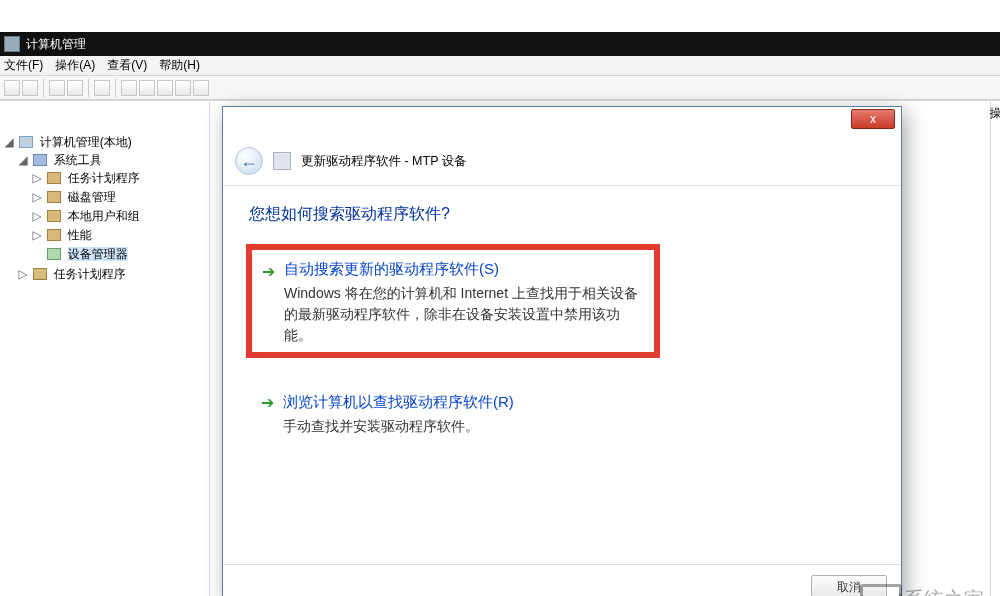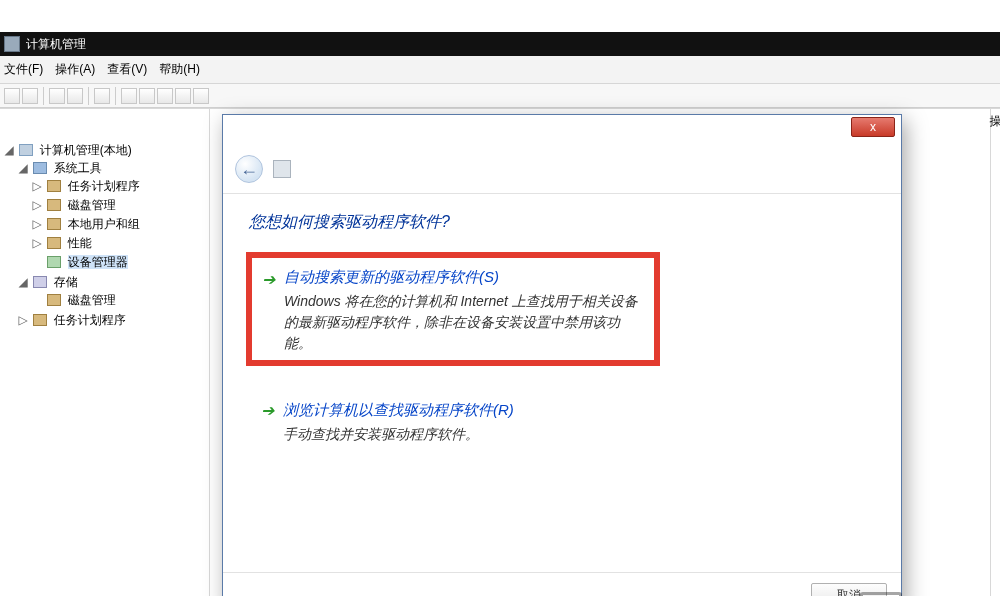--- a/index.html
+++ b/index.html
@@ -24,21 +24,21 @@
     font-size: 12px;
     margin-top: 32px;
   }
   .titlebar .icon {
     width: 16px; height: 16px;
     margin-right: 6px;
     background: #9ab; border: 1px solid #678;
   }
   
   .menubar {
-    height: 28px;
+    height: 20px;
     background: #f3f3f3;
     border-bottom: 1px solid #d6d6d6;
     display: flex;
     align-items: center;
     padding: 0 4px;
     font-size: 12px;
     color: #000;
   }
   .menubar span { margin-right: 12px; }
   
@@ -150,21 +150,21 @@
     background: radial-gradient(circle at 35% 30%, #fff, #d5e4f3 70%);
     display:flex; align-items:center; justify-content:center;
     color:#4a6a9a; font-size:18px;
   }
   .dialog .hdr-icon {
     width: 18px; height: 18px;
     background: #dfe5eb; border:1px solid #aab3bd;
   }
   .dialog .hdr-text { font-size: 12.5px; color:#000; }
   .dialog .hr { height:1px; background:#e2e2e2; margin:0 0 18px 0; }
-  .dialog .body { padding: 0 26px; font-style: italic; }
+  .dialog .body { padding: 0 26px; }
   .dialog .question {
     color: #003399; font-size: 16px; margin-bottom: 22px;
   }
   .option {
     border: 1px solid #d5d5d5;
     padding: 14px 16px 16px 34px;
     margin-bottom: 24px;
     position: relative;
     background:#fff;
   }
@@ -283,32 +283,20 @@
                   <span>性能</span>
                 </li>
                 <li>
                   <span class="twisty">&nbsp;</span>
                   <span class="node-icon ni-dev"></span>
                   <span class="sel">设备管理器</span>
                 </li>
               </ul>
             </li>
             <li>
-              <span class="twisty">◢</span>
-              <span class="node-icon ni-store"></span>
-              <span>存储</span>
-              <ul>
-                <li>
-                  <span class="twisty">&nbsp;</span>
-                  <span class="node-icon"></span>
-                  <span>磁盘管理</span>
-                </li>
-              </ul>
-            </li>
-            <li>
               <span class="twisty">▷</span>
               <span class="node-icon"></span>
               <span>任务计划程序</span>
             </li>
           </ul>
         </li>
       </ul>
     </div>
   </div>
 
@@ -337,20 +325,21 @@
 
     <div class="dialog">
       <div class="dlg-top">
         <div class="close-btn">x</div>
       </div>
       <div class="header">
         <div class="back-circle">
           <span>←</span>
         </div>
         <div class="hdr-icon"></div>
+        <div class="hdr-text">更新驱动程序软件 - MTP 设备</div>
       </div>
       <div class="hr"></div>
       <div class="body">
         <div class="question">您想如何搜索驱动程序软件?</div>
 
         <div class="option highlight">
           <div class="arrow">➔</div>
           <div class="opt-title">自动搜索更新的驱动程序软件(S)</div>
           <div class="opt-desc">Windows 将在您的计算机和 Internet 上查找用于相关设备的最新驱动程序软件，除非在设备安装设置中禁用该功能。</div>
         </div>

